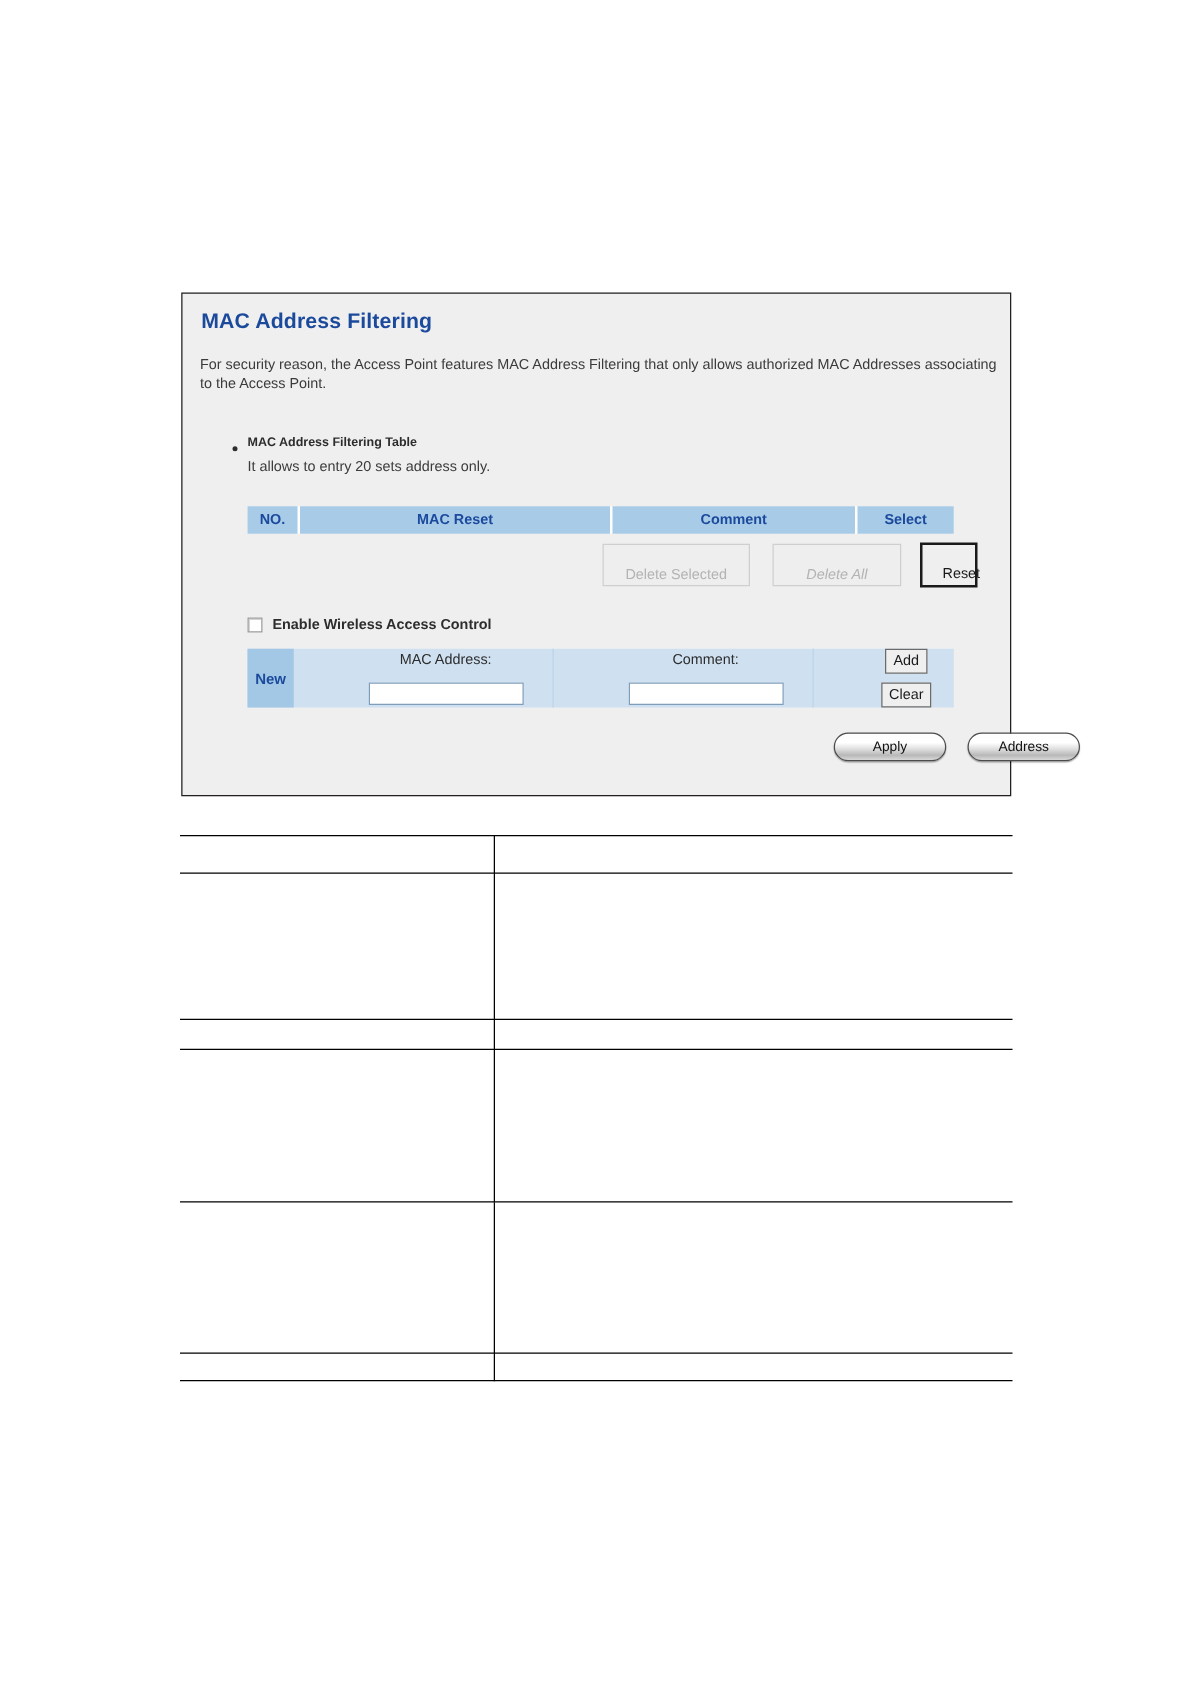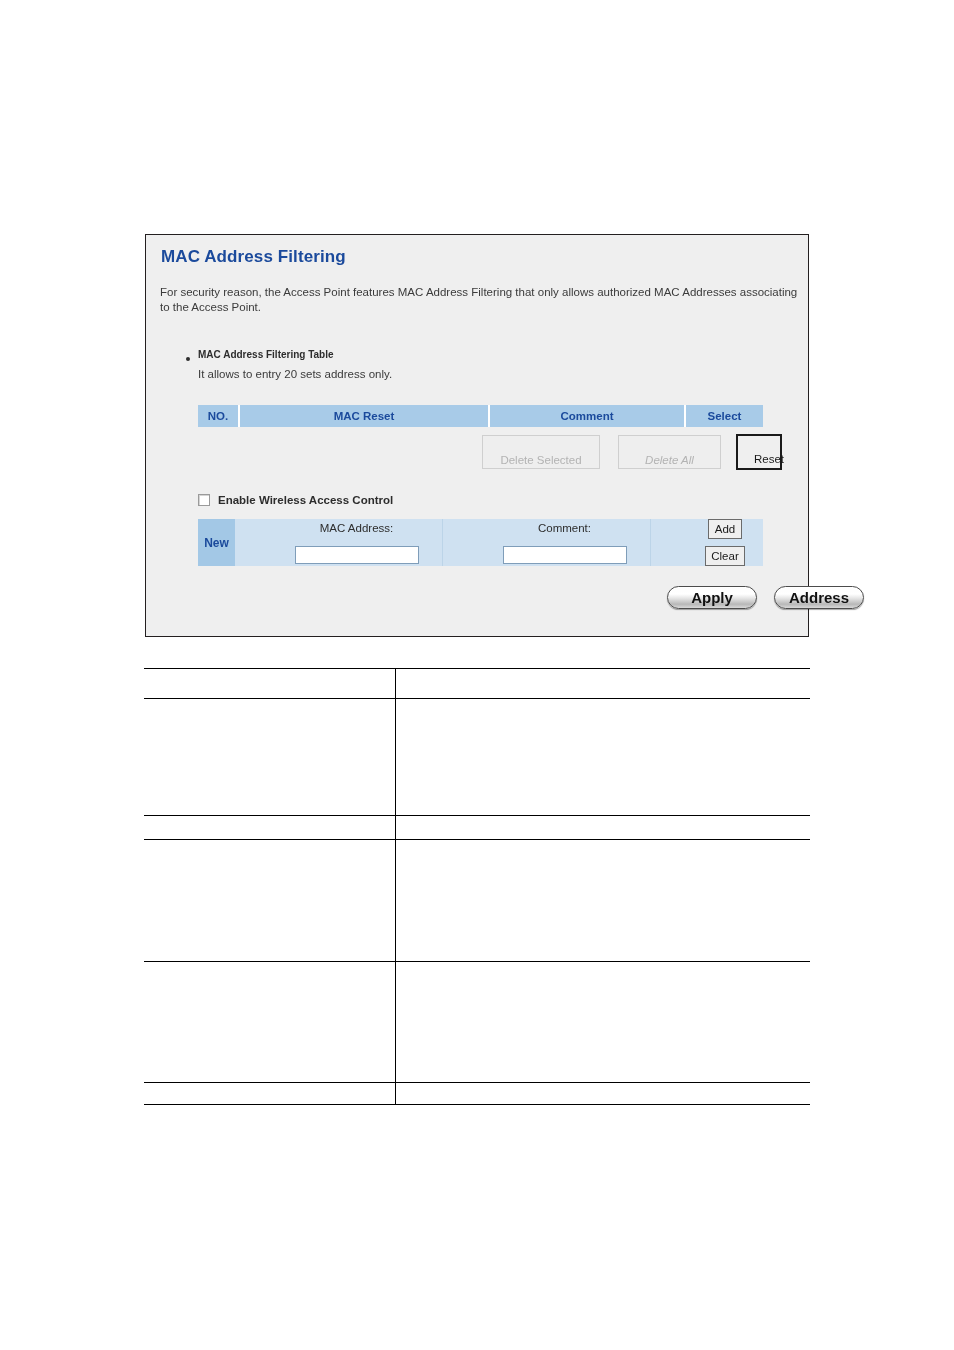--- a/index.html
+++ b/index.html
@@ -237,22 +237,22 @@
   .pill-btn {
     position: absolute;
     height: 23px;
     width: 90px;
     border-radius: 12px;
     border: 1px solid #4c4c4c;
     background: linear-gradient(to bottom,
         #fdfdfd 0%, #ffffff 34%, #e2e2e2 56%, #b8b8b8 82%, #d8d8d8 100%);
     box-shadow: 0 1px 1px rgba(0,0,0,0.35), inset 0 1px 0 #ffffff;
     font-family: "Liberation Sans", sans-serif;
-    font-size: 15px;
-    font-weight: bold;
+    font-size: 11px;
+    font-weight: normal;
     color: #111111;
     display: flex;
     align-items: center;
     justify-content: center;
     box-sizing: border-box;
     padding: 0;
   }
   #btn-apply  { left: 521px; top: 0px; }
   #btn-cancel { left: 628px; top: 0px; }
 

